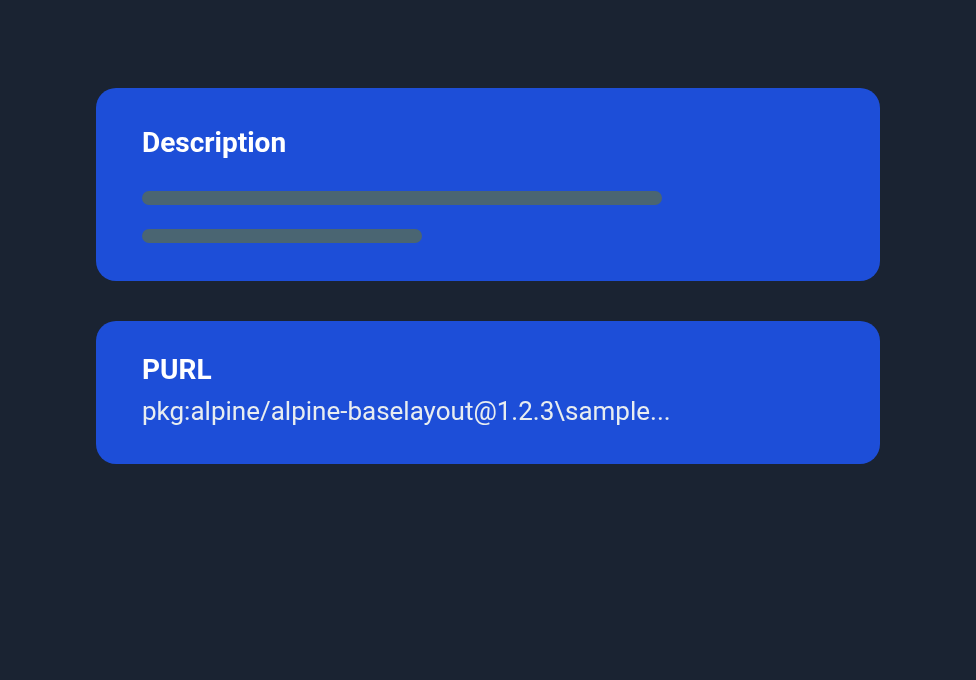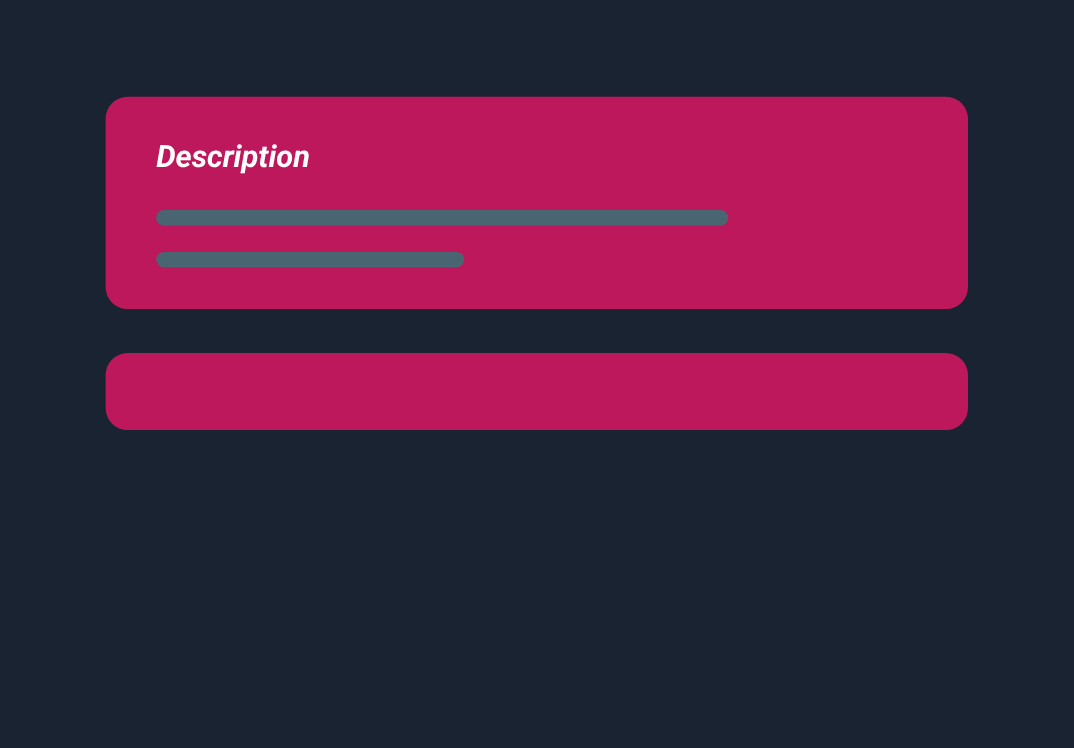--- a/index.html
+++ b/index.html
@@ -14,24 +14,23 @@
       background: #1a2332;
       font-family: -apple-system, BlinkMacSystemFont, 'Segoe UI', Roboto, Helvetica, Arial, sans-serif;
       border-radius: 40px;
       padding: 88px 96px 48px 96px;
       display: flex;
       flex-direction: column;
       gap: 40px;
     }
     
     .card {
-      background: #be185d;
+      background: #1d4ed8;
       border-radius: 20px;
       padding: 38px 46px;
-      font-style: italic;
     }
     
     .card-title {
       color: #ffffff;
       font-size: 28px;
       font-weight: 700;
       margin-bottom: 24px;
     }
     
     .card-text {
@@ -85,13 +84,15 @@
 
 <div class="card">
   <div class="card-title">Description</div>
   <div class="skeleton-lines">
     <div class="skeleton-line skeleton-line-1"></div>
     <div class="skeleton-line skeleton-line-2"></div>
   </div>
 </div>
 
 <div class="card purl-card">
+  <div class="purl-title">PURL</div>
+  <div class="purl-text">pkg:alpine/alpine-baselayout@1.2.3\sample...</div>
 </div>
 
 </body></html>

